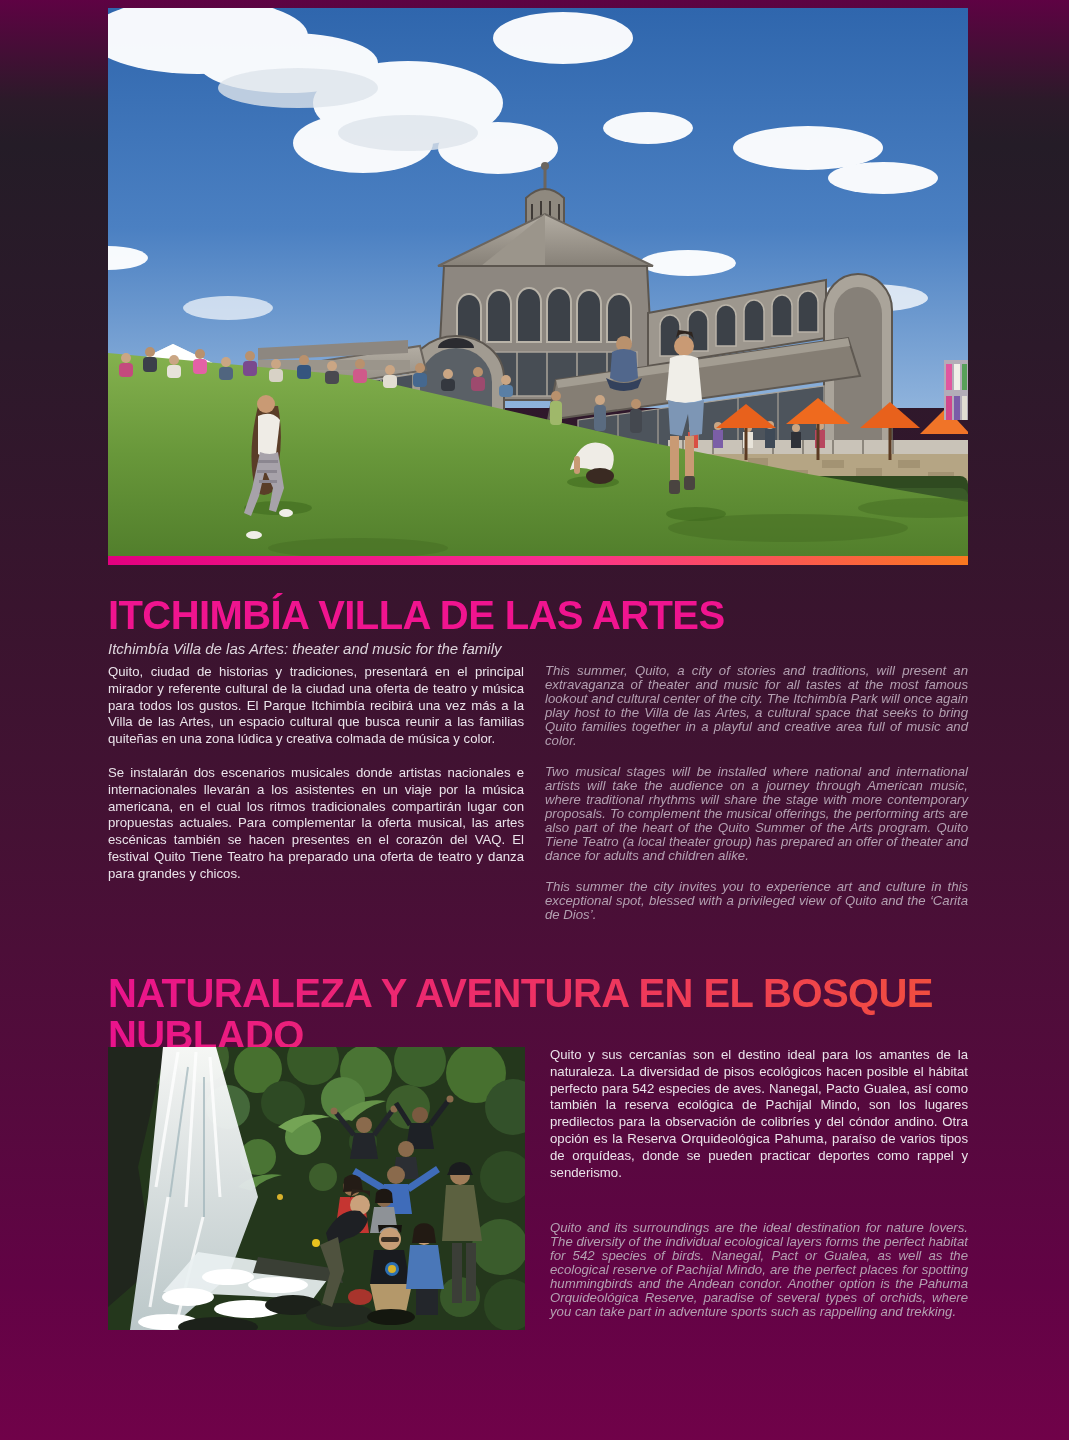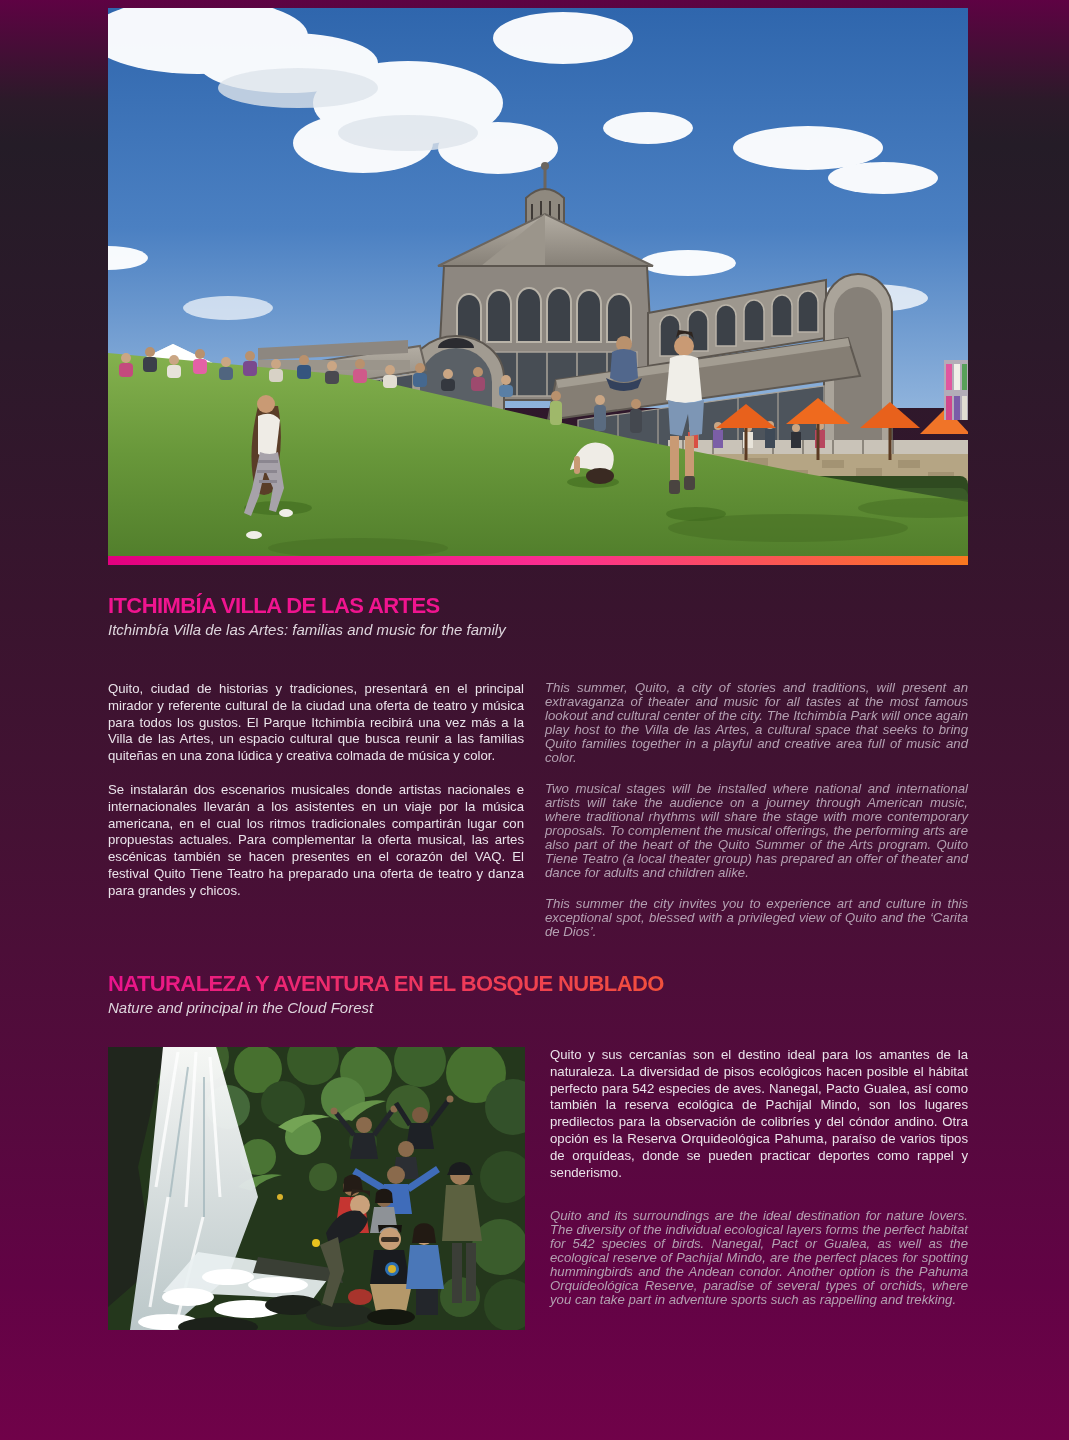--- a/index.html
+++ b/index.html
@@ -12,42 +12,42 @@
   }
   .abs { position:absolute; }
 
   
   .hero { left:108px; top:8px; width:860px; }
   .hero svg { display:block; width:860px; height:548px; }
   .hero-bar { height:9px; width:860px;
     background:linear-gradient(90deg, var(--bar-magenta) 0%, var(--bar-pink) 52%, var(--bar-orange) 100%); }
 
   
-  .sec-title { margin:0; font-size:22px; font-weight:bold; letter-spacing:-0.6px; line-height:1.05; }
+  .sec-title { margin:0; font-size:40px; font-weight:bold; letter-spacing:-0.6px; line-height:1.05; }
   .arts-header { left:108px; top:594px; width:860px; }
   .title-arts { color:var(--title-pink); }
   .nature-header { left:108px; top:972px; width:860px; }
   .title-nature { display:inline-block;
     background:linear-gradient(90deg, var(--nature-grad-start) 0%, var(--nature-grad-end) 100%);
     -webkit-background-clip:text; background-clip:text; color:transparent; }
   .sec-subtitle { margin:4px 0 0 0; font-size:15px; font-style:italic; font-weight:normal; color:var(--subtitle-color); }
 
   
-  .cols { left:108px; top:681px; width:860px; display:flex; gap:21px; }
+  .cols { left:108px; top:664px; width:860px; display:flex; gap:21px; }
   .col-es { width:416px; }
   .col-en { width:423px; }
   p.es { margin:0 0 17px 0; color:var(--text-es); font-size:13.2px; line-height:16.8px; text-align:justify; }
   p.en { margin:0 0 17px 0; color:var(--text-en); font-size:13.2px; line-height:14px; text-align:justify; font-style:italic; }
   p.last { margin-bottom:0; }
 
   
   .nature-row { left:108px; top:1047px; width:860px; display:flex; gap:25px; }
   .nature-photo svg { display:block; width:417px; height:283px; }
   .nature-text { width:421px; }
-  .nature-text p.en { margin-top:28px; }
+  .nature-text p.en { margin-top:40px; }
 </style>
 </head>
 <body>
 
 <div class="page">
 
   <figure class="abs hero" style="margin:0">
     <svg viewBox="0 0 860 548" preserveAspectRatio="none">
       <defs>
         <linearGradient id="sky" x1="0" y1="0" x2="0" y2="1">
@@ -330,21 +330,21 @@
           <path d="M504,344 q12,-6 24,0 l2,26 q-14,8 -28,0 z" fill="#51678c"></path>
           <path d="M498,370 q18,10 36,0 l-4,10 q-14,6 -28,0 z" fill="#33415c"></path>
         </g>
       </g>
     </svg>
     <div class="hero-bar"></div>
   </figure>
 
   <header class="abs arts-header">
     <h1 class="sec-title title-arts">ITCHIMBÍA VILLA DE LAS ARTES</h1>
-    <h2 class="sec-subtitle">Itchimbía Villa de las Artes: familias and music for the family</h2>
+    <h2 class="sec-subtitle">Itchimbía Villa de las Artes: theater and music for the family</h2>
   </header>
 
   <div class="abs cols">
     <div class="col-es">
       <p class="es">Quito, ciudad de historias y tradiciones, presentará en el principal mirador y referente cultural de la ciudad una oferta de teatro y música para todos los gustos. El Parque Itchimbía recibirá una vez más a la Villa de las Artes, un espacio cultural que busca reunir a las familias quiteñas en una zona lúdica y creativa colmada de música y color.</p>
       <p class="es">Se instalarán dos escenarios musicales donde artistas nacionales e internacionales llevarán a los asistentes en un viaje por la música americana, en el cual los ritmos tradicionales compartirán lugar con propuestas actuales. Para complementar la oferta musical, las artes escénicas también se hacen presentes en el corazón del VAQ. El festival Quito Tiene Teatro ha preparado una oferta de teatro y danza para grandes y chicos.</p>
     </div>
     <div class="col-en">
       <p class="en">This summer, Quito, a city of stories and traditions, will present an extravaganza of theater and music for all tastes at the most famous lookout and cultural center of the city. The Itchimbía Park will once again play host to the Villa de las Artes, a cultural space that seeks to bring Quito families together in a playful and creative area full of music and color.</p>
       <p class="en">Two musical stages will be installed where national and international artists will take the audience on a journey through American music, where traditional rhythms will share the stage with more contemporary proposals. To complement the musical offerings, the performing arts are also part of the heart of the Quito Summer of the Arts program. Quito Tiene Teatro (a local theater group) has prepared an offer of theater and dance for adults and children alike.</p>

